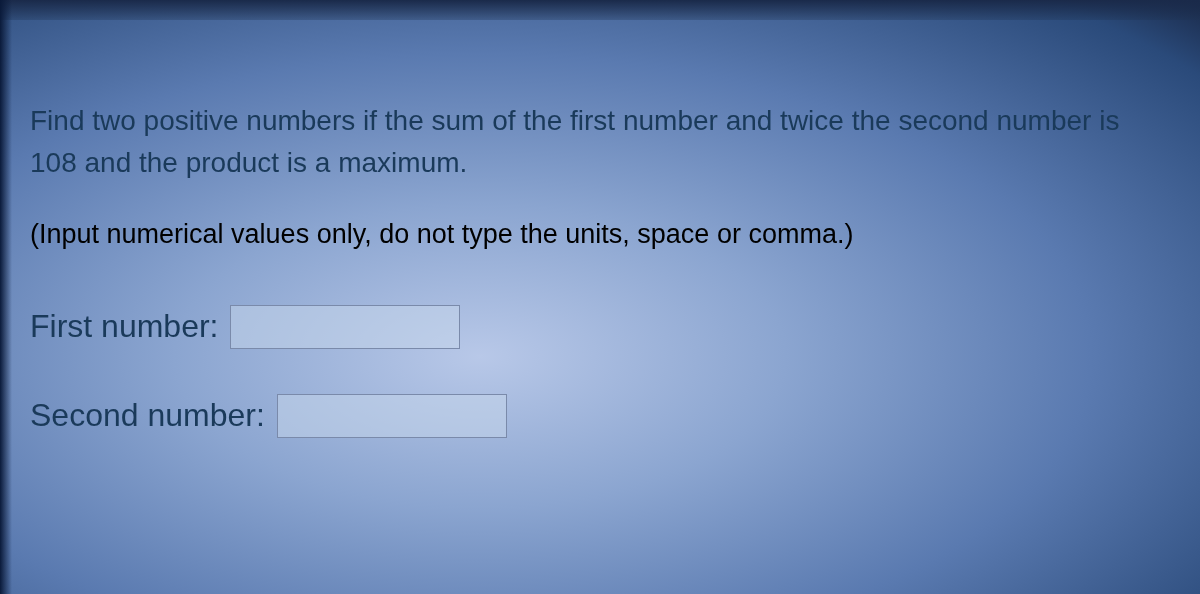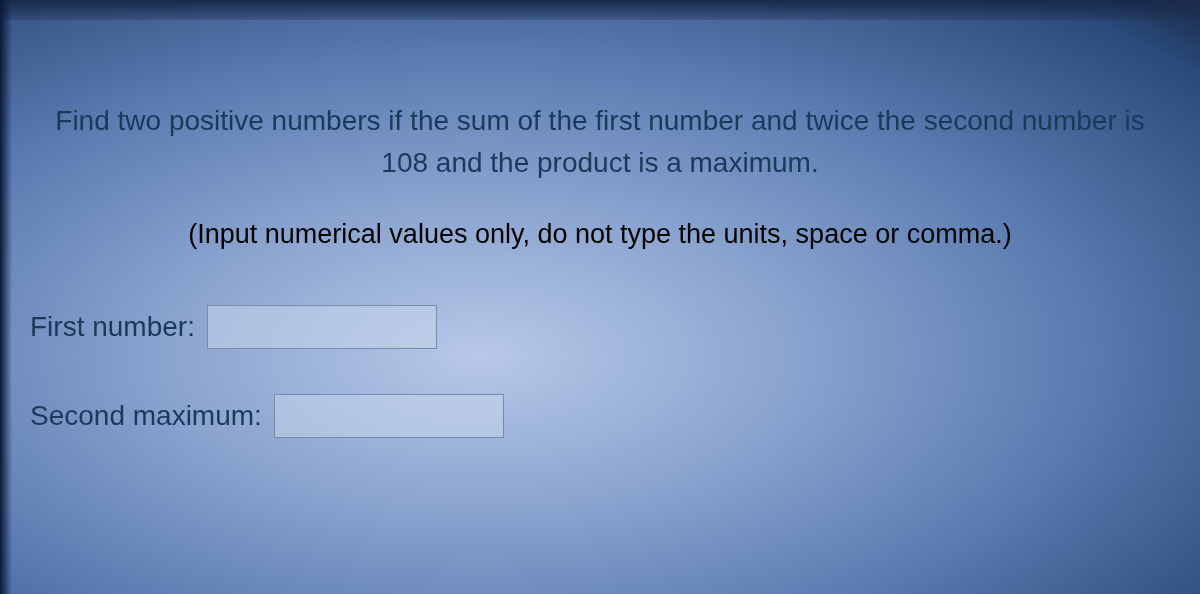--- a/index.html
+++ b/index.html
@@ -1,19 +1,18 @@
 <!DOCTYPE html>
 <html><head>
   <meta charset="utf-8">
   <style>
     * {
       margin: 0;
       padding: 0;
       box-sizing: border-box;
-      text-align: center;
     }
     body {
       width: 1200px;
       height: 594px;
       background: radial-gradient(ellipse at 40% 60%, #b8c8e8 0%, #8ba5d0 30%, #5a7ab0 60%, #2a4a7a 90%, #1a2a4a 100%);
       font-family: -apple-system, BlinkMacSystemFont, "Segoe UI", Arial, sans-serif;
       color: #2a3a5a;
       overflow: hidden;
       position: relative;
     }
@@ -31,21 +30,21 @@
       line-height: 1.5;
       color: #000000;
       margin-bottom: 50px;
     }
     .answer-row {
       display: flex;
       align-items: center;
       margin-bottom: 45px;
     }
     .answer-label {
-      font-size: 28px;
+      font-size: 32px;
       color: #1a3a5a;
       margin-right: 12px;
     }
     .answer-input {
       width: 230px;
       height: 44px;
       border: 1px solid #7a8aaa;
       background: rgba(200, 215, 235, 0.5);
       font-size: 20px;
       padding: 4px 8px;
@@ -78,16 +77,16 @@
 <div class="content">
   <p class="question-text">Find two positive numbers if the sum of the first number and twice the second number is 108 and the product is a maximum.</p>
   <p class="instruction-text">(Input numerical values only, do not type the units, space or comma.)</p>
 
   <div class="answer-row">
     <span class="answer-label">First number:</span>
     <input type="text" class="answer-input" value="" style="">
   </div>
 
   <div class="answer-row">
-    <span class="answer-label">Second maximum:</span>
+    <span class="answer-label">Second number:</span>
     <input type="text" class="answer-input" value="" style="">
   </div>
 </div>
 
 </body></html>

